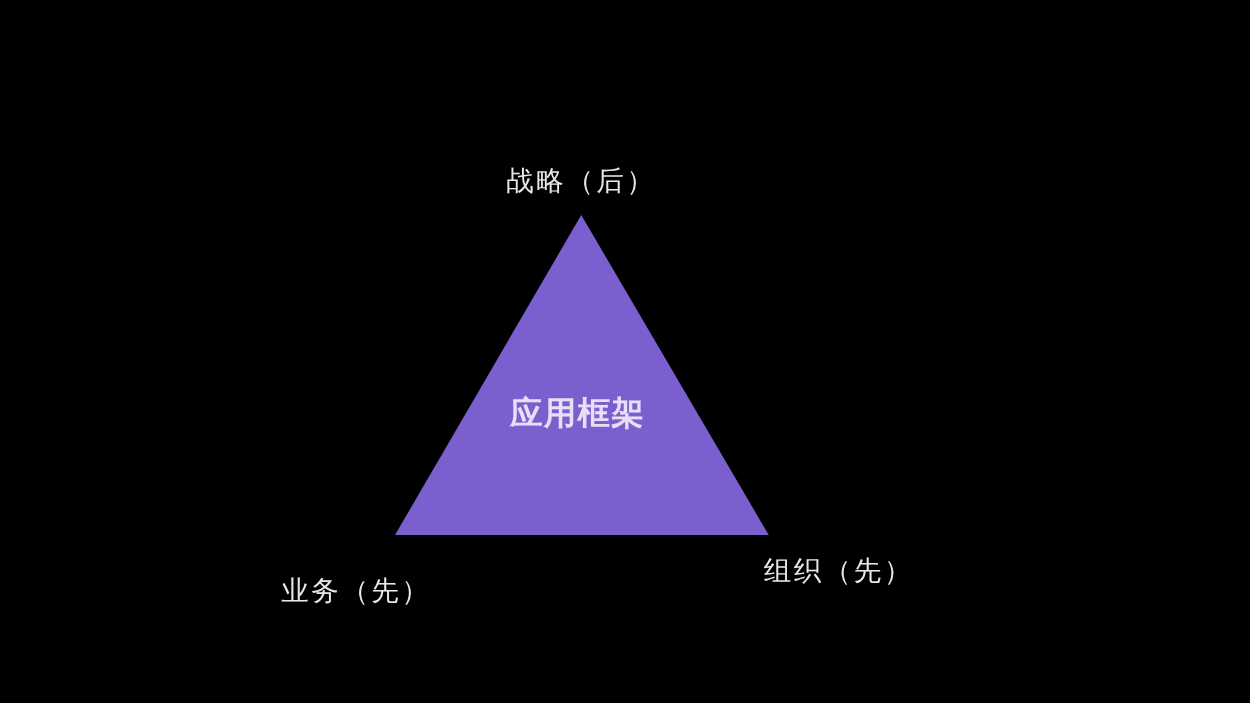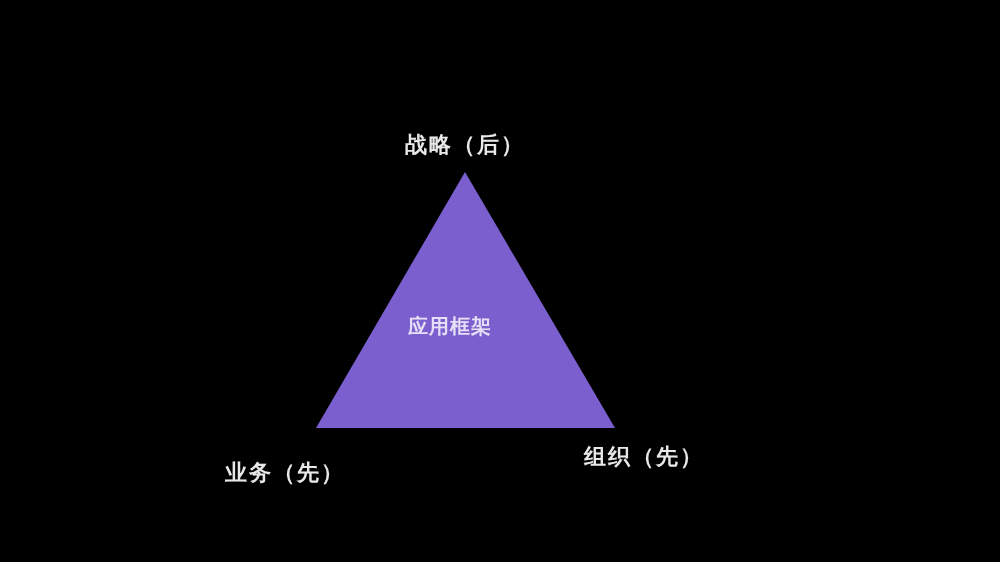--- a/index.html
+++ b/index.html
@@ -1,26 +1,26 @@
 <!DOCTYPE html>
 <html><head>
 <meta charset="utf-8">
 <style>
   html, body { margin:0; padding:0; background:#000; }
   body { width:1000px; height:562px; position:relative; overflow:hidden;
          font-family:"DejaVu Sans", sans-serif; }
   .label { position:absolute; color:#e8e8e8; font-size:22px; letter-spacing:2px;
-           white-space:nowrap; font-family:"DejaVu Serif", serif;font-weight:bold; }
+           white-space:nowrap; font-family:"DejaVu Serif", serif; }
   #tri { position:absolute; left:0; top:0; }
-  .center { position:absolute; color:#e6dff5; font-size:20px; font-weight:bold;
+  .center { position:absolute; color:#e6dff5; font-size:26px; font-weight:bold;
             letter-spacing:1px; white-space:nowrap; }
 </style>
 </head>
 <body>
 
 <svg id="tri" width="1000" height="562">
   <polygon points="465,172 316,428 615,428" fill="#7b5fcf"></polygon>
 </svg>
 
 <div class="label" style="left:405px; top:130px;">战略（后）</div>
 <div class="center" style="left:408px; top:313px;">应用框架</div>
 <div class="label" style="left:225px; top:458px;">业务（先）</div>
-<div class="label" style="left:584px; top:442px;">组织（先）</div>
+<div class="label" style="left:611px; top:442px;">组织（先）</div>
 
 </body></html>

